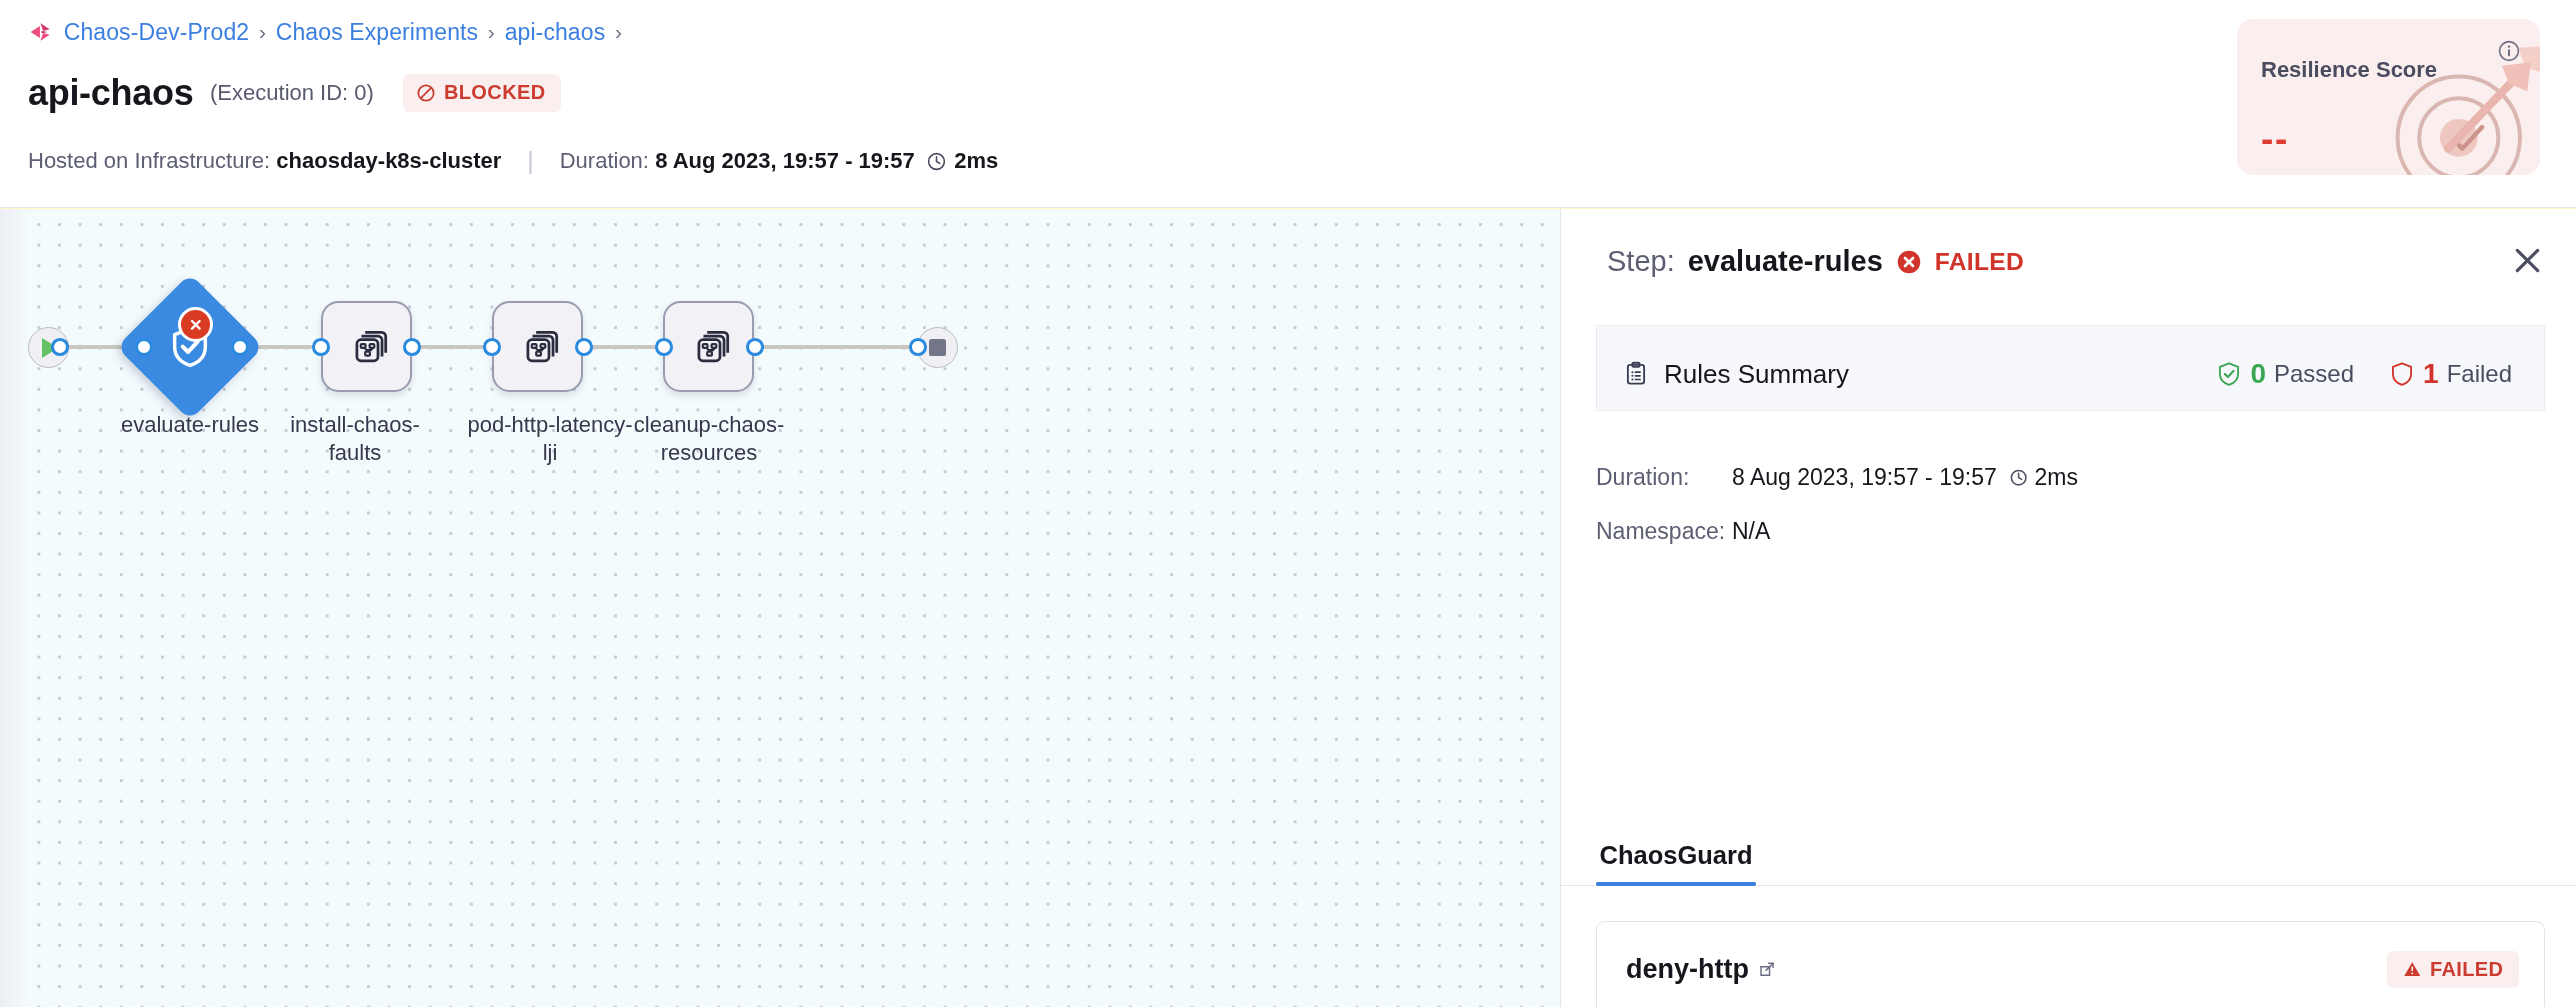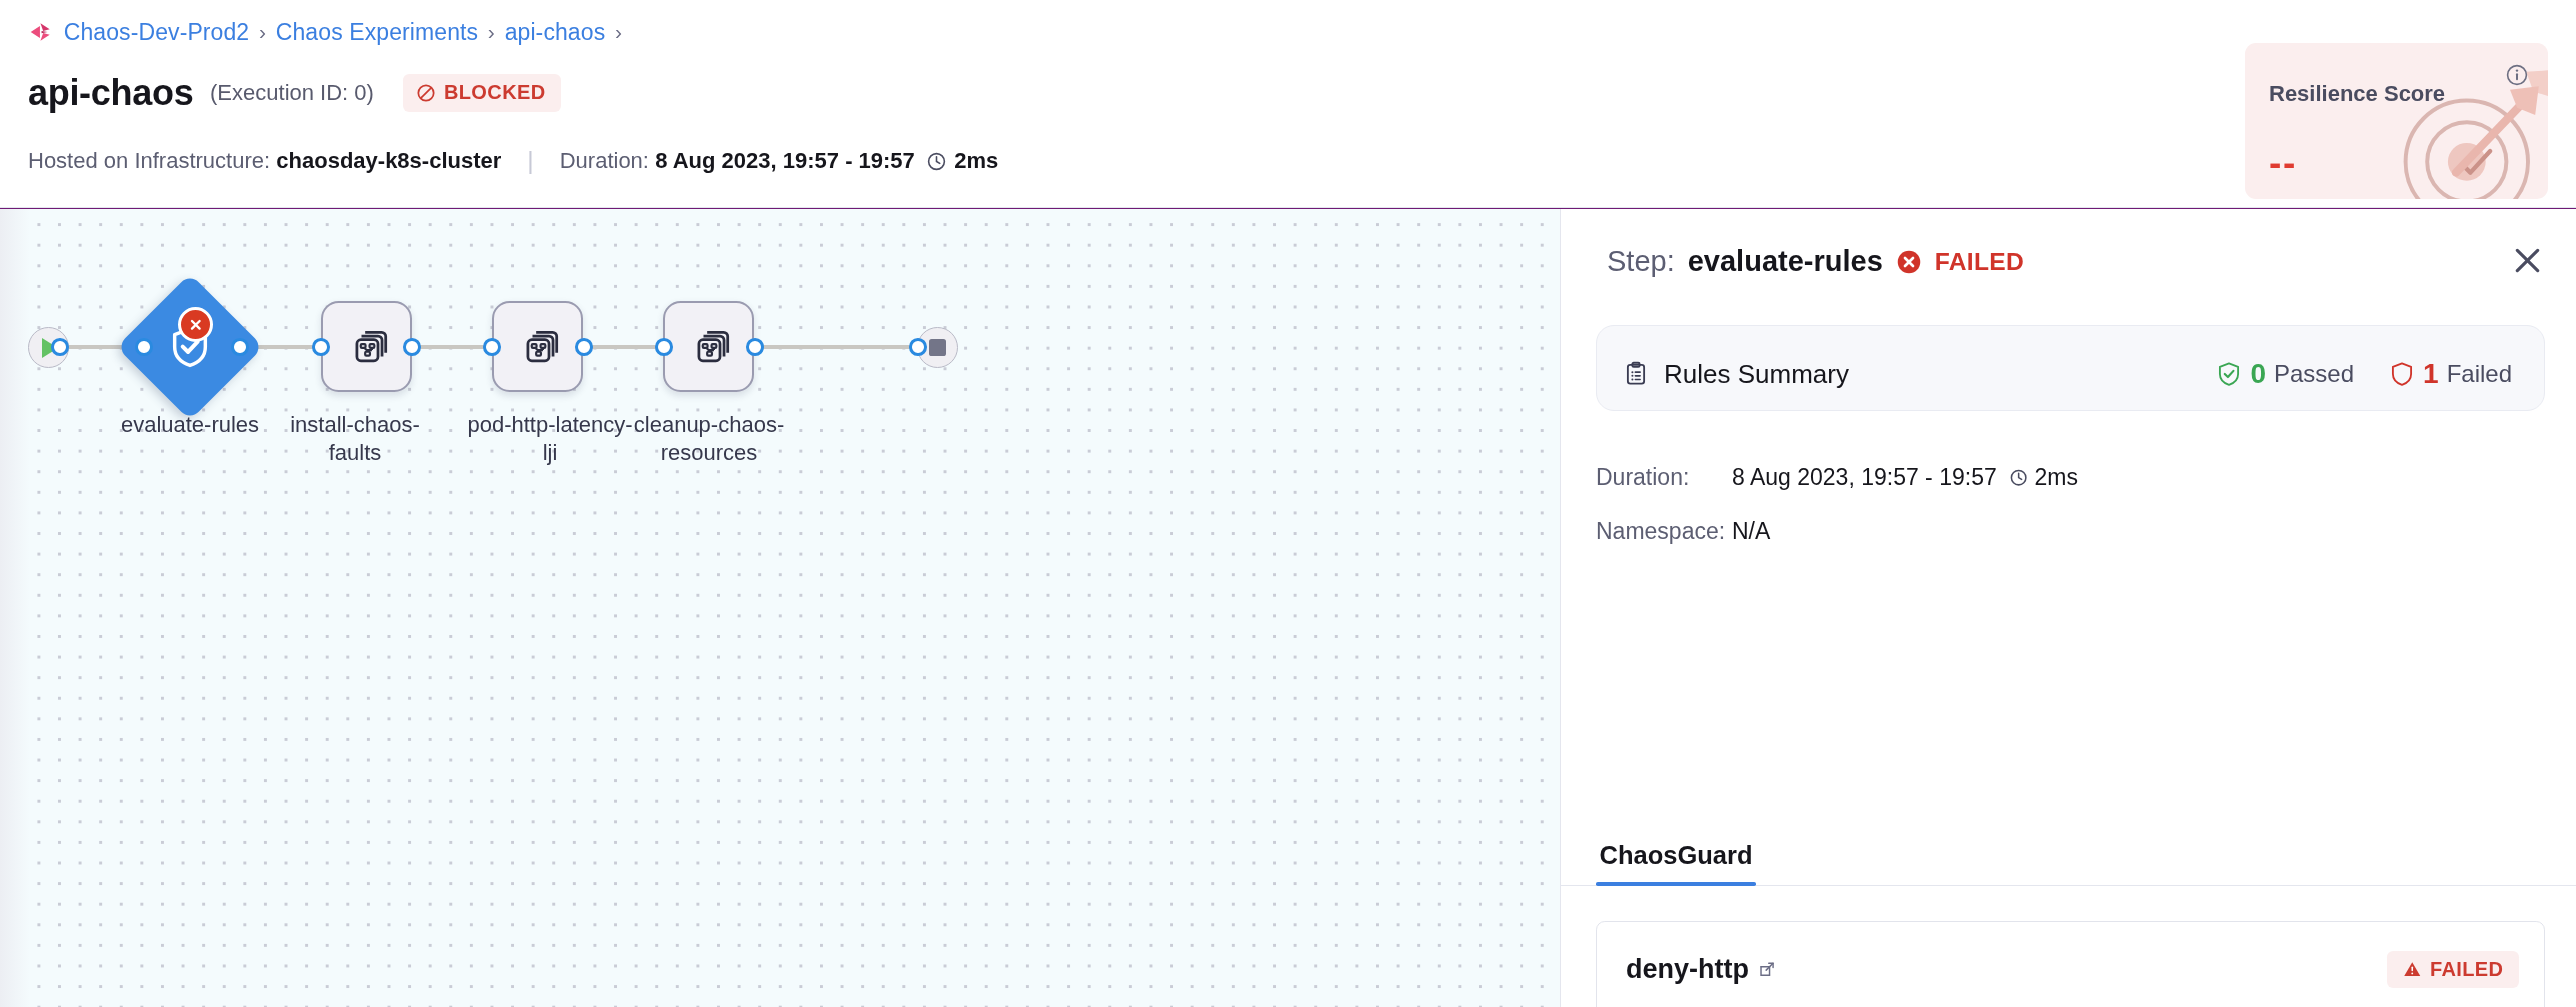--- a/index.html
+++ b/index.html
@@ -3,21 +3,21 @@
 <meta charset="utf-8">
 <style>
   * { box-sizing: border-box; margin: 0; padding: 0; }
   html, body {
     width: 2576px;
     height: 1008px;
     font-family: "Liberation Sans", sans-serif;
     background: #ffffff;
     overflow: hidden;
   }
-  .page { position: relative; width: 2576px; height: 1008px; background: #701a75; }
+  .page { position: relative; width: 2576px; height: 1008px; background: #fef9c3; }
 
   
   .header {
     position: absolute; left: 0; top: 0; width: 2576px; height: 208px;
     background: #ffffff; border-bottom: 0.9px solid #e4e6ee;
   }
   .breadcrumb {
     position: absolute; left: 28px; top: 18.5px;
     display: flex; align-items: center; gap: 9.7px;
     font-size: 23px; letter-spacing: 0.1px;
@@ -44,22 +44,22 @@
     position: absolute; left: 28px; top: 147px;
     display: flex; align-items: center; font-size: 22px; color: #585a6d;
   }
   .meta-row .k { color: #5c5e72; }
   .meta-row .v { color: #16161c; font-weight: bold; margin-left: 6.2px; }
   .meta-div { color: #c7c9d6; margin: 0 26px; font-size: 24.6px; }
   .clock-icon { width: 21px; height: 21px; display: inline-block; margin: 0 7px 0 11.4px; vertical-align: -3.5px; }
 
   
   .res-card {
-    position: absolute; right: 28px; top: 19.3px; width: 303px; height: 156px;
-    background: #fbeeee; border-radius: 11px; overflow: hidden; margin-top: 24px;
+    position: absolute; right: 36px; top: 19.3px; width: 303px; height: 156px;
+    background: #fbeeee; border-radius: 16px; overflow: hidden;
   }
   .res-title {
     position: absolute; left: 24px; top: 38px;
     font-size: 22px; font-weight: bold; color: #4a4c60;
   }
   .res-value {
     position: absolute; left: 24px; top: 99px;
     font-size: 37px; font-weight: bold; color: #e03b30; letter-spacing: 1.8px;
   }
   .res-info { position: absolute; right: 19.3px; top: 19.3px; width: 24px; height: 24px; cursor: pointer; }
@@ -145,21 +145,21 @@
   .ph-step { font-size: 29px; color: #5c5e72; }
   .ph-name { font-size: 29px; font-weight: bold; color: #16161c; }
   .failed-dot { width: 26px; height: 26px; display: block; }
   .ph-status { font-size: 24.6px; color: #d0342a; font-weight: bold; letter-spacing: 0.3px; }
   .close-x {
     position: absolute; right: 33px; top: 35px; width: 33px; height: 33px; cursor: pointer;
   }
 
   .rules-card {
     position: absolute; left: 35px; top: 116px; width: 949px; height: 86px;
-    background: #f7f8fb; border: 0.9px solid #e9ebf2; border-radius: 18px;
+    background: #f7f8fb; border: 0.9px solid #e9ebf2; border-radius: 1px;
     display: flex; align-items: center; justify-content: space-between;
     padding: 12px 32px 0 26px;
   }
   .rules-left { display: flex; align-items: center; gap: 15px; }
   .clip-icon { width: 26px; height: 26px; display: block; }
   .rules-title { font-size: 26px; color: #16161c; }
   .rules-right { display: flex; align-items: center; gap: 35px; }
   .stat { display: flex; align-items: center; gap: 8px; }
   .stat svg { width: 26px; height: 26px; display: block; }
   .stat .num { font-size: 28px; font-weight: bold; }

